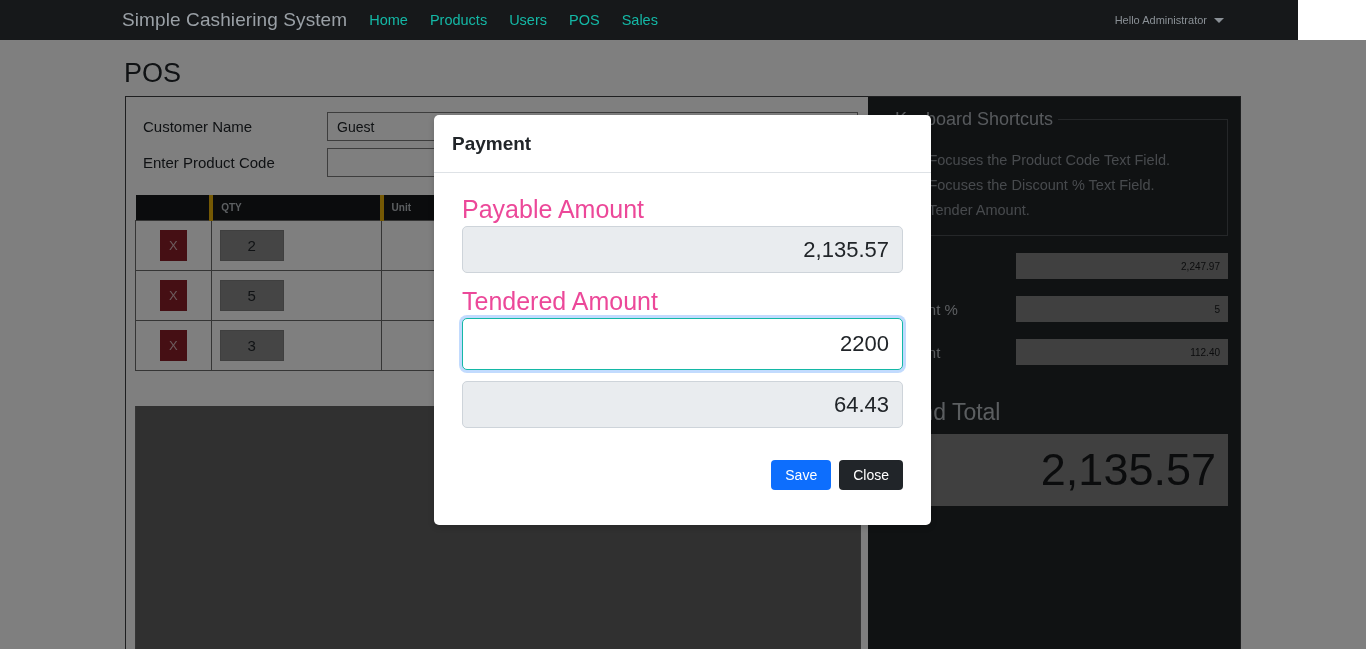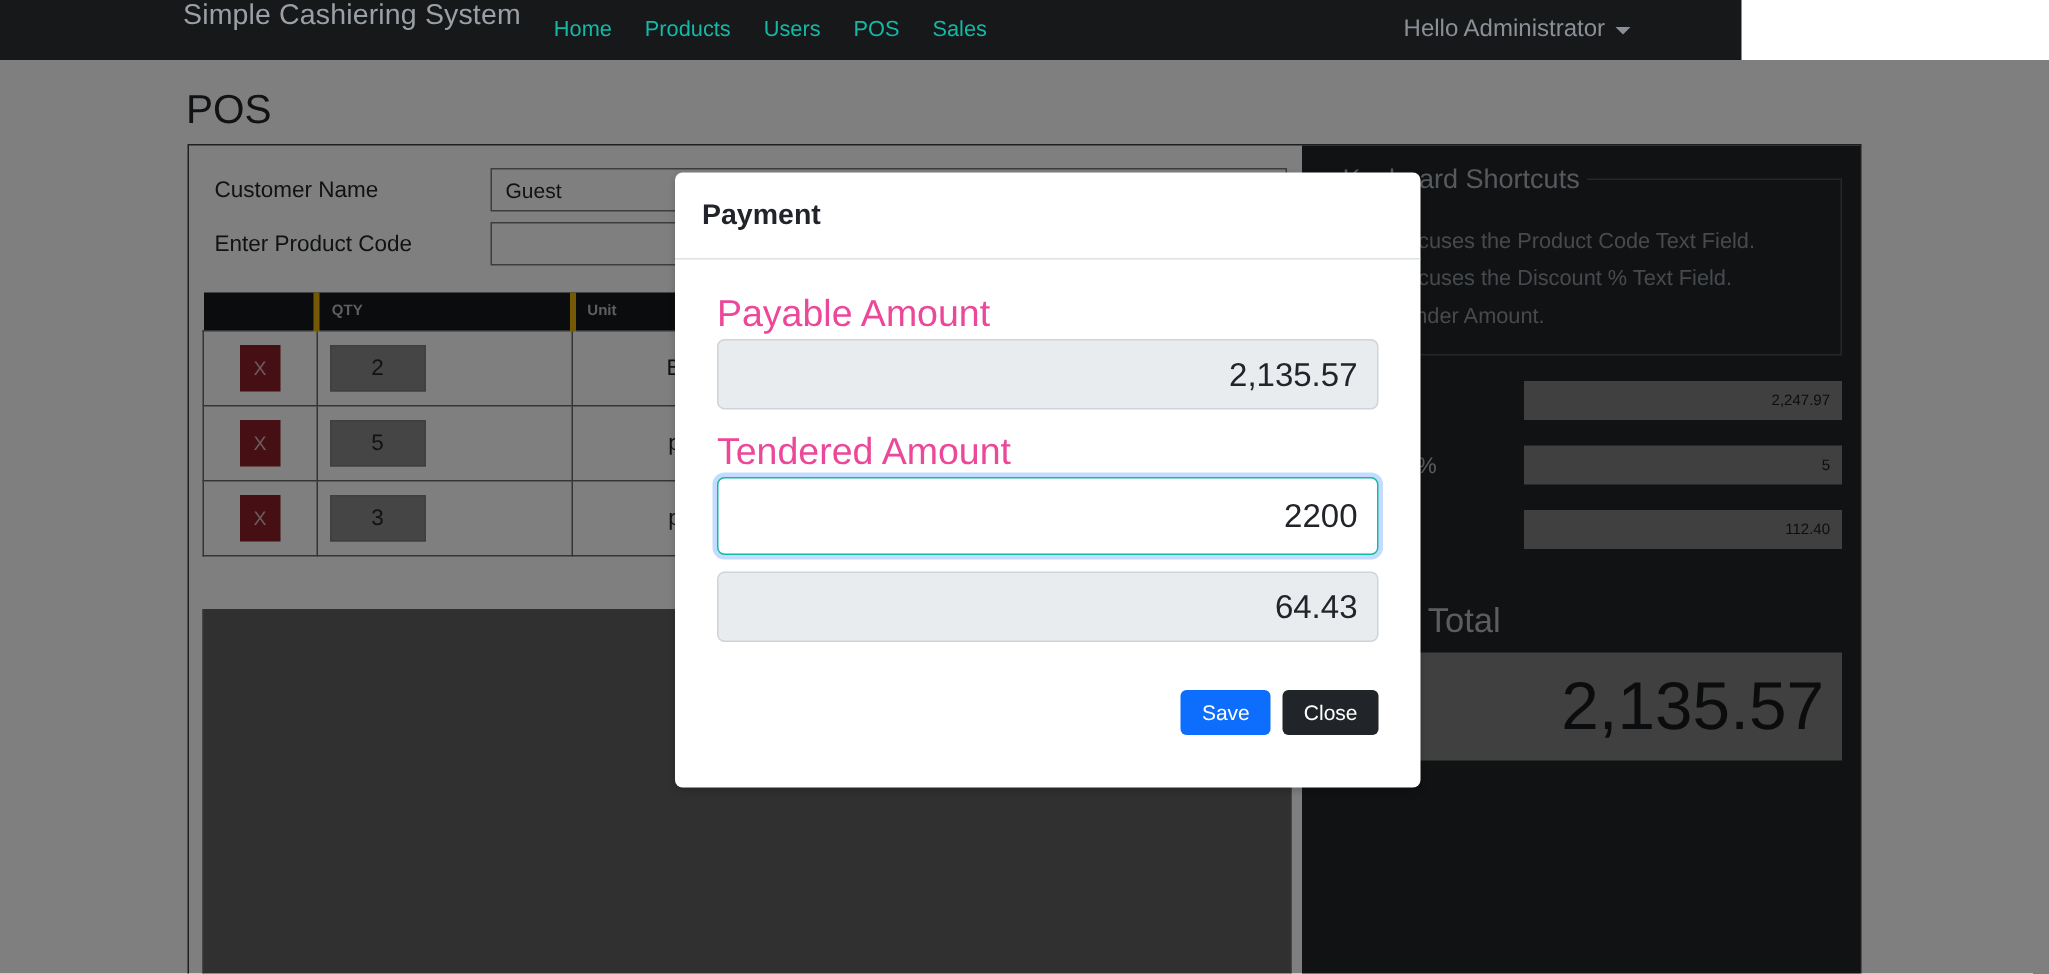--- a/index.html
+++ b/index.html
@@ -7,43 +7,43 @@
     width: 1366px; height: 649px;
     overflow: hidden;
     font-family: "Liberation Sans", sans-serif;
     background: #ffffff;
   }
   #root { position: relative; width: 1366px; height: 649px; }
 
   
   .navbar {
     position: absolute; top: 0; left: 0;
-    width: 1161px; height: 40px;
+    width: 1298px; height: 40px;
     background: #16181a;
-    display: flex; 
+    display: flex; align-items: center;
   }
   .brand {
     color: #9aa0a6;
     font-size: 19px;
     margin-left: 122px;
     letter-spacing: .1px;
     white-space: nowrap;
   }
   .nav-links { display: flex; align-items: center; margin-left: 22px; gap: 22px; }
   .nav-link {
     color: #14b8a6;
     font-size: 14.5px;
     text-decoration: none;
     white-space: nowrap;
     cursor: pointer;
   }
   .nav-right {
     margin-left: auto; margin-right: 74px;
     display: flex; align-items: center; gap: 7px;
-    color: #8a9096; font-size: 16px;
+    color: #8a9096; font-size: 11px;
     cursor: pointer; white-space: nowrap;
   }
   .caret {
     width: 0; height: 0;
     border-left: 5px solid transparent;
     border-right: 5px solid transparent;
     border-top: 5px solid #8a9096;
     display: inline-block;
   }
 
@@ -159,21 +159,21 @@
 
   
   .backdrop {
     position: absolute; top: 40px; left: 0;
     width: 1366px; height: 609px;
     background: rgba(0,0,0,0.5);
   }
 
   
   .modal {
-    position: absolute; left: 450px; top: 115px;
+    position: absolute; left: 434px; top: 115px;
     width: 497px; height: 410px;
     background: #ffffff;
     border-radius: 5px;
     box-shadow: 0 2px 6px rgba(0,0,0,.18);
     overflow: hidden;
   }
   .modal-header {
     height: 58px; display: flex; align-items: center;
     padding: 0 18px; border-bottom: 1px solid #dee2e6;
   }

